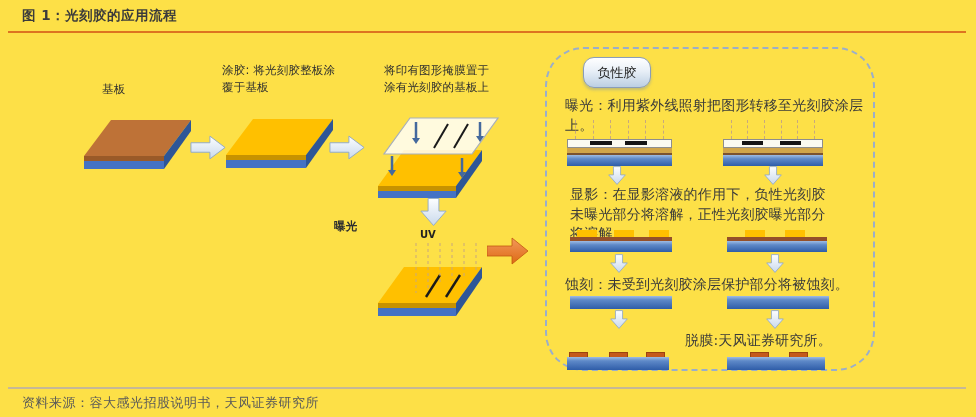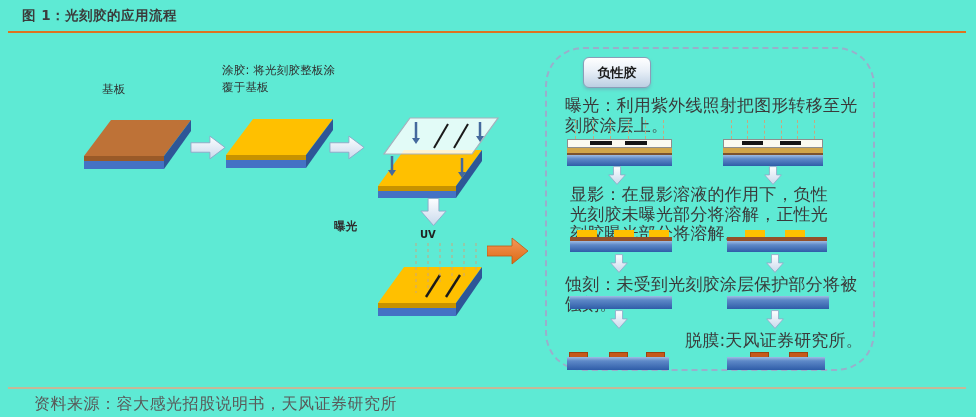--- a/index.html
+++ b/index.html
@@ -1,38 +1,38 @@
 <!DOCTYPE html>
 <html><head>
 <meta charset="utf-8">
 <style>
   html,body{margin:0;padding:0;background:#fff;}
   .stage{
-    position:relative;width:976px;height:417px;background:#5eead4;overflow:hidden;
+    position:relative;width:976px;height:417px;background:#fde047;overflow:hidden;
     font-family:"DejaVu Sans","Liberation Sans",sans-serif;color:#333;
   }
   .abs{position:absolute;}
   
   .title{left:22px;top:7px;font-size:13.5px;font-weight:bold;color:#3b3b3b;letter-spacing:.5px;}
   .title-rule{left:8px;right:10px;top:31px;height:2px;background:#DD7420;}
   .footer-rule{left:8px;right:10px;top:387px;height:2px;background:#C6B897;}
-  .source{left:34px;top:394px;font-size:16px;color:#595959;letter-spacing:.5px;}
+  .source{left:22px;top:394px;font-size:13px;color:#595959;letter-spacing:.5px;}
   
   .lbl{font-size:11.5px;color:#2f2f2f;line-height:17px;letter-spacing:.2px;text-align:center;}
   .ctr{text-align:left;}
   .bold{font-weight:bold;}
   
   .panel{left:545px;top:47px;width:326px;height:320px;border:2px dashed #9AAECB;border-radius:38px;}
   .pill{
-    position:absolute;width:66px;height:29px;border:1px solid #8A9DB8;border-radius:6px;
+    position:absolute;width:66px;height:29px;border:1px solid #8A9DB8;border-radius:11px;
     background:linear-gradient(180deg,#FFFFFF 0%,#E8EFF7 45%,#BCCFE3 100%);
     box-shadow:0 2px 3px rgba(120,145,175,.45);
-    font-size:13px;font-weight:bold;color:#1c1c1c;display:flex;align-items:center;justify-content:center;
+    font-size:13px;font-weight:normal;color:#1c1c1c;display:flex;align-items:center;justify-content:center;
   }
-  .ptxt{position:absolute;font-size:17px;color:#3a3a3a;letter-spacing:.2px;line-height:19.5px;}
+  .ptxt{position:absolute;font-size:14px;color:#3a3a3a;letter-spacing:.2px;line-height:19.5px;}
   
   .xwafer{position:absolute;}
   .rays{display:flex;justify-content:space-around;height:19px;}
   .ray{width:0;border-left:1px dashed #C8A87E;height:100%;}
   .maskstrip{position:relative;height:7px;background:#FBFAF0;border:1px solid #8E8E8E;}
   .mblock{position:absolute;top:1px;height:4px;width:22%;background:#151515;}
   .goldstrip{height:5px;background:#D0A54A;border-bottom:2px solid #7A5230;}
   .bluebar{height:11px;background:linear-gradient(180deg,#9FBCE4 0%,#5E89C8 35%,#2F5DA8 100%);}
   .yrow{position:relative;height:7px;}
   .yblock{position:absolute;top:0;width:20px;height:7px;background:#FFC000;}
@@ -83,20 +83,21 @@
     <polygon points="27,2 107,2 80,38 0,38" fill="#FFC000"></polygon>
     <polygon points="0,38 80,38 80,43 0,43" fill="#C79200"></polygon>
     <polygon points="0,43 80,43 80,51 0,51" fill="#4472C4"></polygon>
     <polygon points="80,38 107,2 107,13 80,51" fill="#2E5697"></polygon>
   </svg>
 
   <svg class="abs" style="left:329px;top:134px;" width="36" height="27" viewBox="0 0 38 28">
     <path d="M1,9 H21 V2 L37,14 21,26 V19 H1 Z" fill="url(#lg)" stroke="#8FA8C8" stroke-width="1"></path>
   </svg>
 
+  <div class="abs lbl ctr" style="left:384px;top:62px;width:112px;">将印有图形掩膜置于涂有光刻胶的基板上</div>
 
   <svg class="abs" style="left:376px;top:110px;" width="130" height="92" viewBox="0 0 130 92">
     <polygon points="28,40 106,40 80,76 2,76" fill="#FFC000"></polygon>
     <polygon points="2,76 80,76 80,81 2,81" fill="#C79200"></polygon>
     <polygon points="2,81 80,81 80,88 2,88" fill="#4472C4"></polygon>
     <polygon points="80,76 106,40 106,51 80,88" fill="#2E5697"></polygon>
     <polygon points="34,8 122,8 96,44 8,44" fill="rgba(255,255,255,0.82)" stroke="#A7AFBC" stroke-width="1.2"></polygon>
     <line x1="58" y1="38" x2="72" y2="14" stroke="#1a1a1a" stroke-width="2"></line>
     <line x1="78" y1="38" x2="92" y2="14" stroke="#1a1a1a" stroke-width="2"></line>
     <g stroke="#44699D" stroke-width="2.5">

